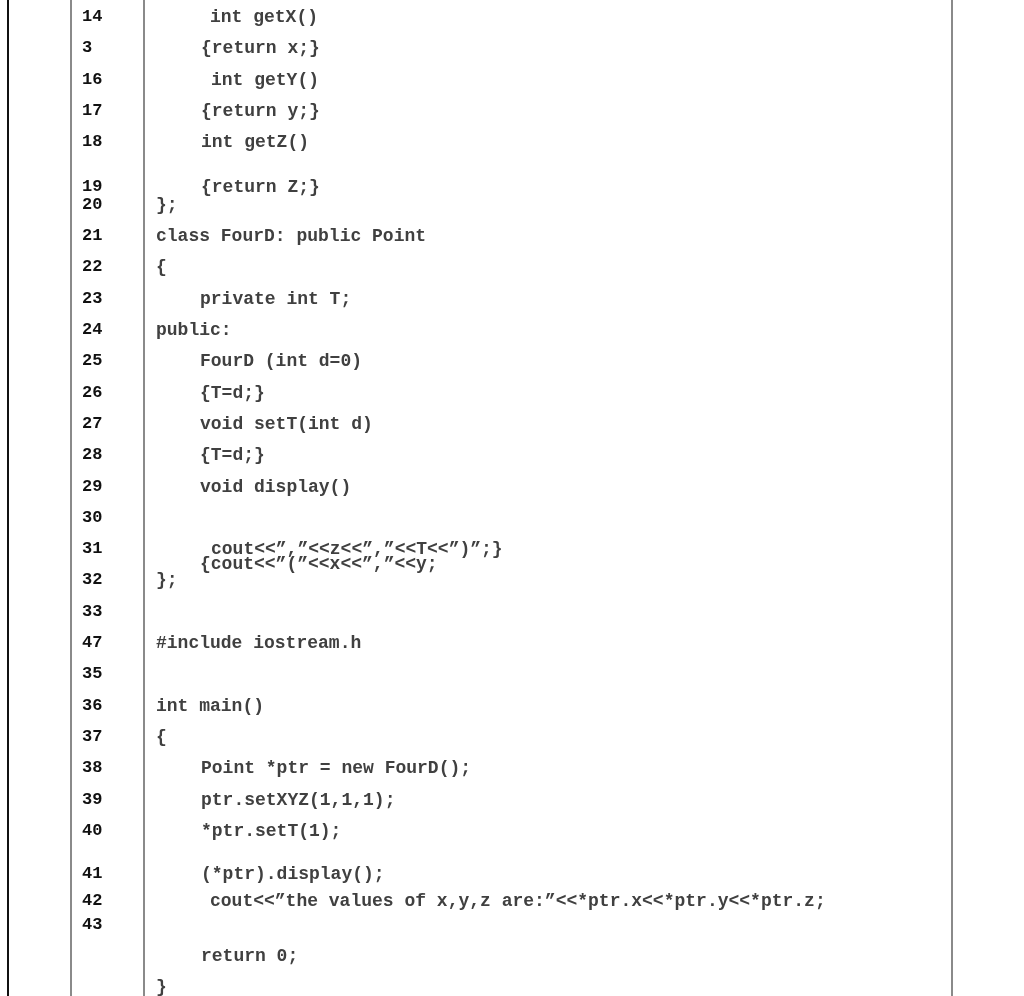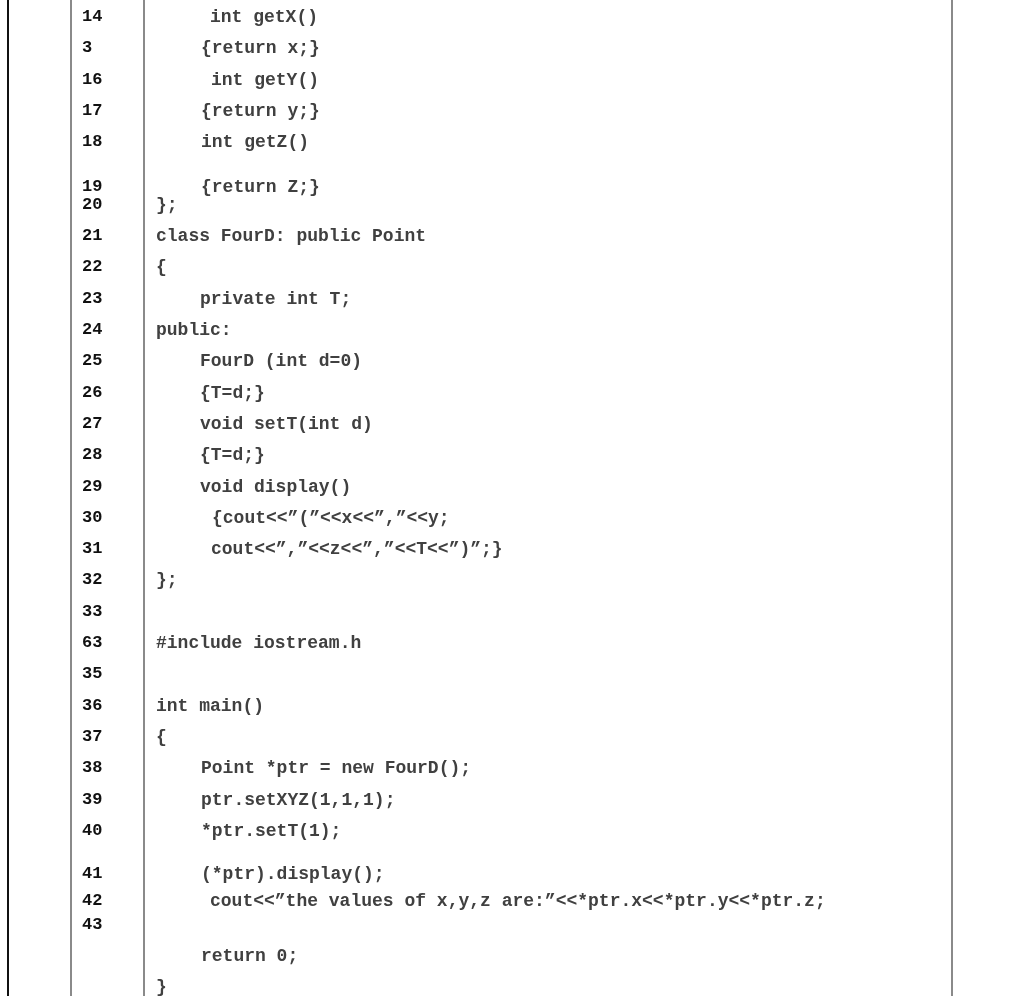--- a/index.html
+++ b/index.html
@@ -91,36 +91,36 @@
     <div class="row" style="top: 445.2px;">
       <span class="num">28</span>
       <span class="code" style="left: 200px;">{T=d;}</span>
     </div>
     <div class="row" style="top: 476.5px;">
       <span class="num">29</span>
       <span class="code" style="left: 200px;">void display()</span>
     </div>
     <div class="row" style="top: 507.8px; padding-left: 38px;">
       <span class="num">30</span>
-      <span class="code" style="left: 212px;">{cout&lt;&lt;”(”&lt;&lt;x&lt;&lt;”,”&lt;&lt;y;</span>
+      <span class="code" style="left: 200px; margin-top: 46px;">{cout&lt;&lt;”(”&lt;&lt;x&lt;&lt;”,”&lt;&lt;y;</span>
     </div>
     <div class="row" style="top: 539.1px;">
       <span class="num">31</span>
       <span class="code" style="left: 211px;">cout&lt;&lt;”,”&lt;&lt;z&lt;&lt;”,”&lt;&lt;T&lt;&lt;”)”;}</span>
     </div>
     <div class="row" style="top: 570.4px;">
       <span class="num">32</span>
       <span class="code" style="left: 156px;">};</span>
     </div>
     <div class="row" style="top: 601.7px;">
       <span class="num">33</span>
       <span class="code" style="left: 156px;"></span>
     </div>
     <div class="row" style="top: 633px;">
-      <span class="num">63</span>
+      <span class="num">47</span>
       <span class="code" style="left: 156px;">#include iostream.h</span>
     </div>
     <div class="row" style="top: 664.3px;">
       <span class="num">35</span>
     </div>
     <div class="row" style="top: 695.6px;">
       <span class="num">36</span>
       <span class="code" style="left: 156px;">int main()</span>
     </div>
     <div class="row" style="top: 726.9px;">

